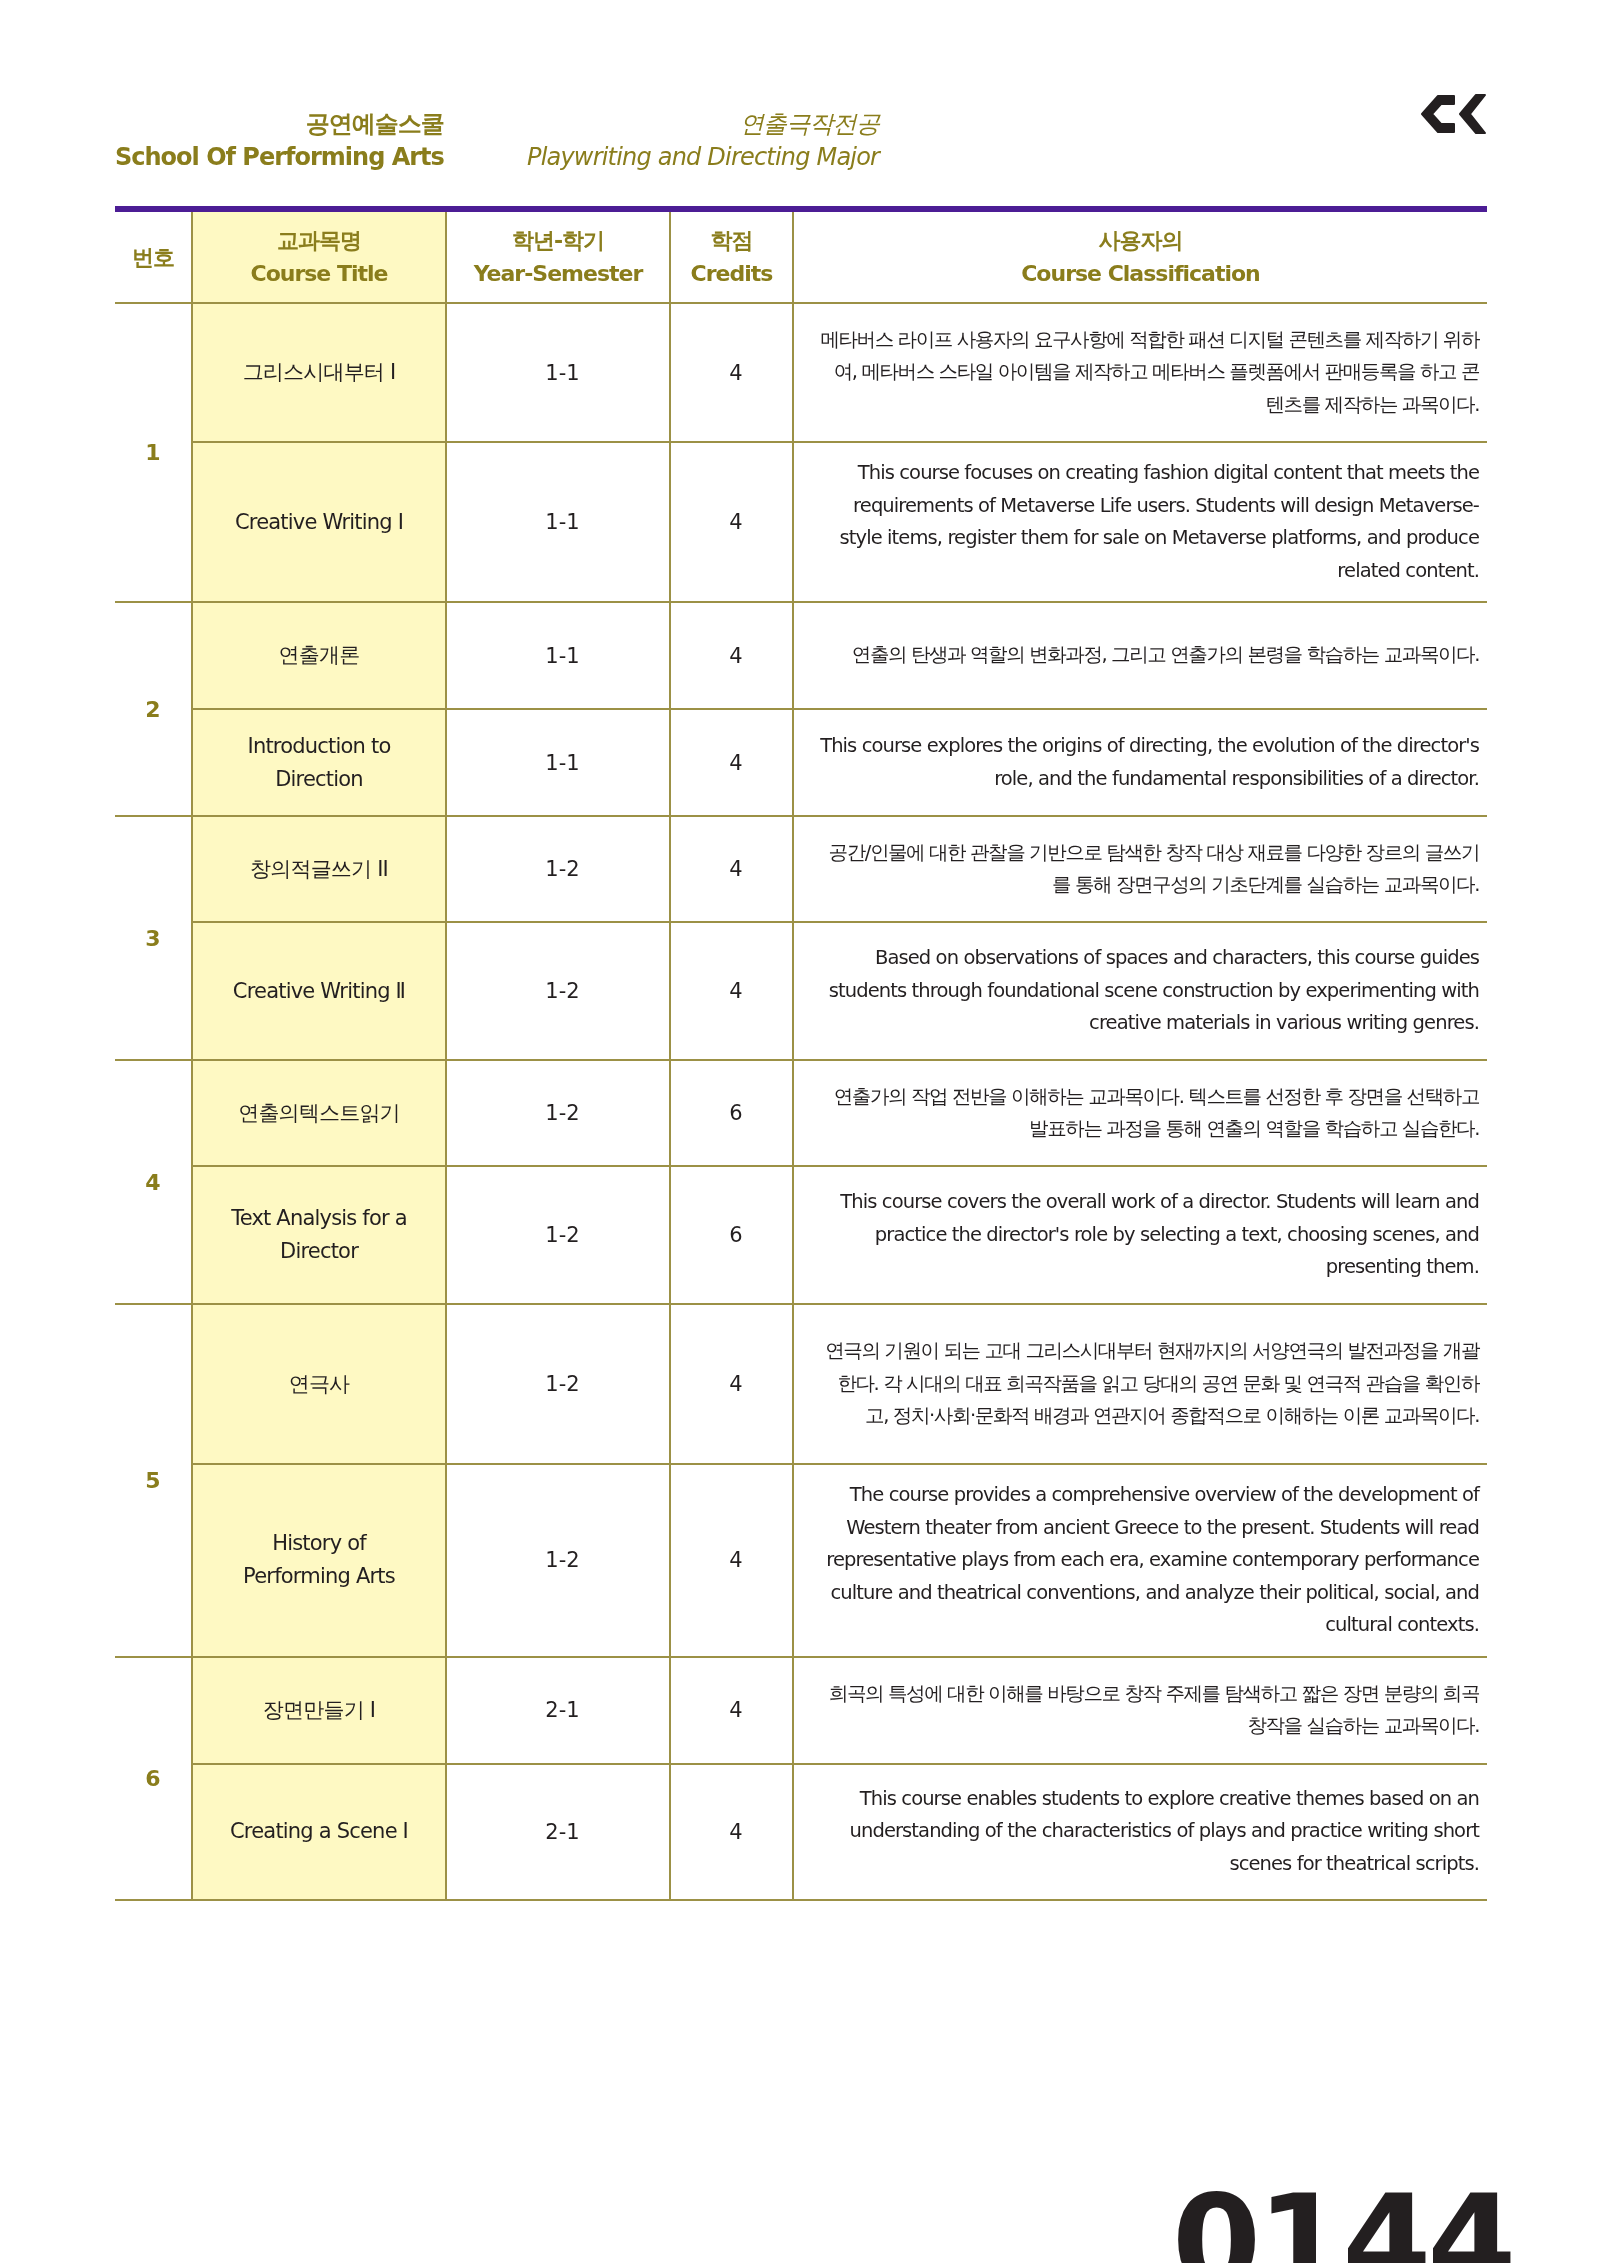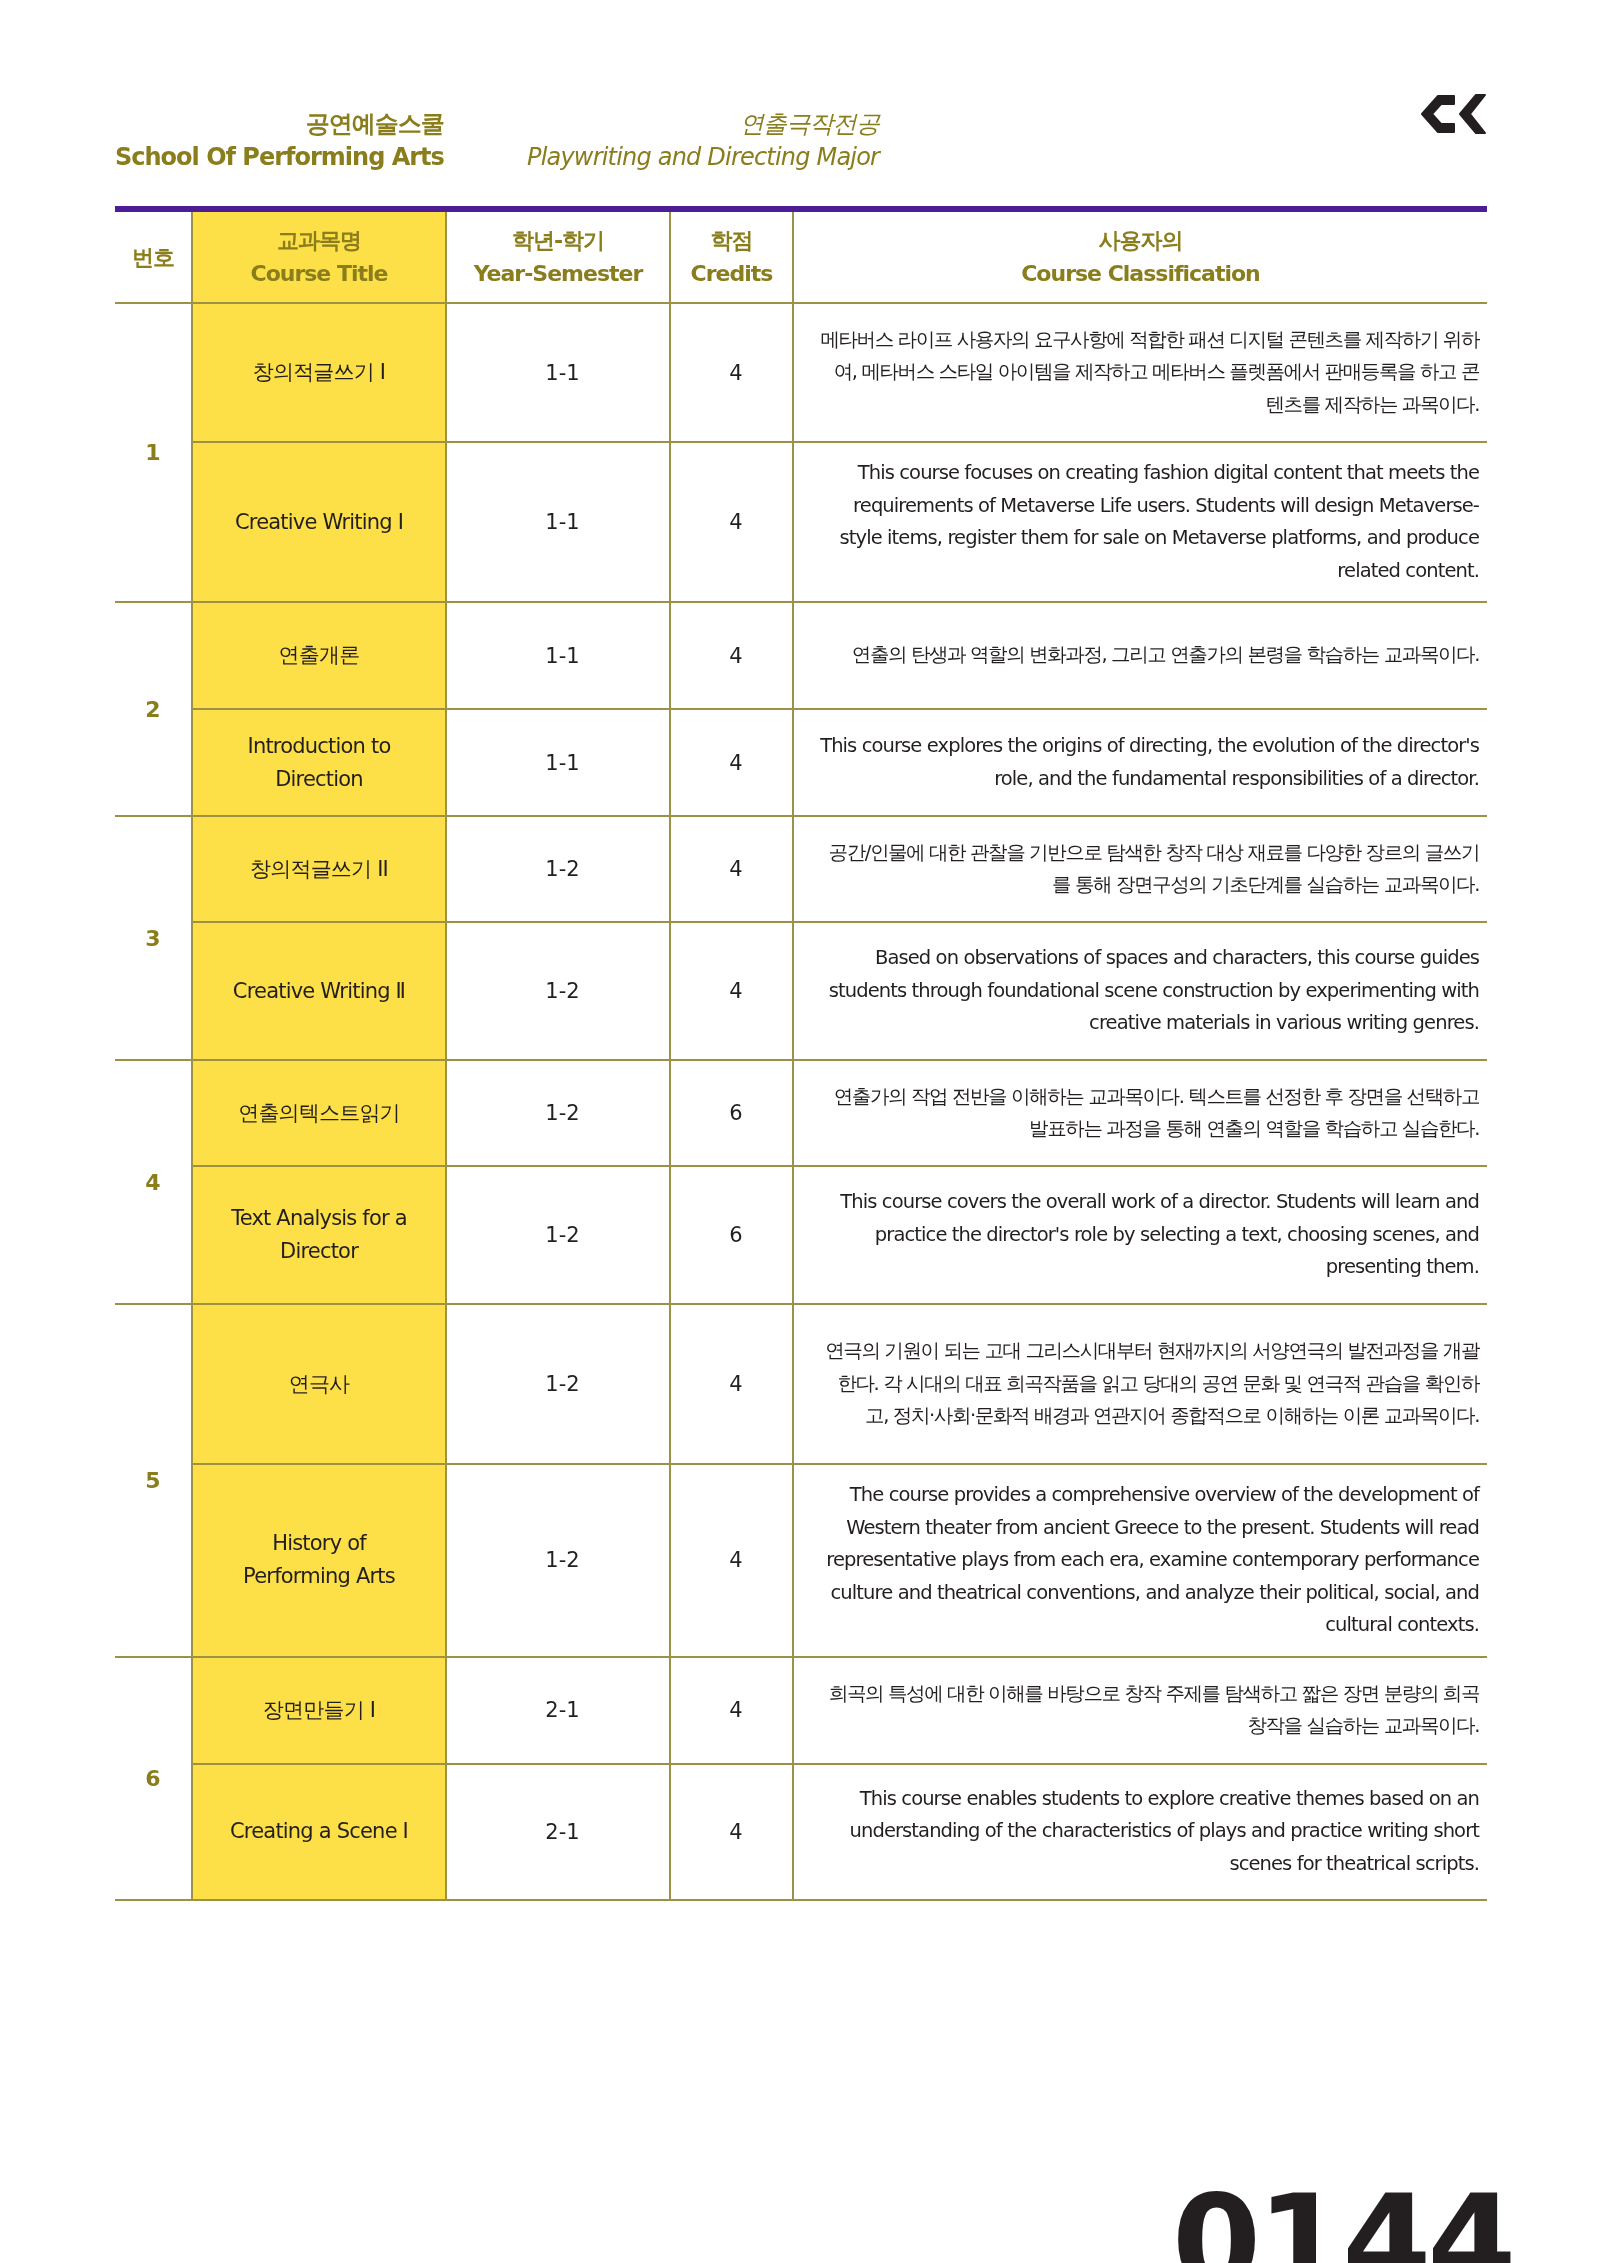--- a/index.html
+++ b/index.html
@@ -12,21 +12,21 @@
     .tbl { position: absolute; left: 115px; top: 206px; width: 1372px; border-collapse: collapse;
            table-layout: fixed; }
     .tbl th, .tbl td { border: 2px solid #9c9146; padding: 0; text-align: center; vertical-align: middle; }
     .tbl thead tr { border-top: 6px solid #4c1d95; }
     .tbl th { color: #8a7d1c; font-weight: bold; font-size: 22px; line-height: 33px; height: 90px;
               letter-spacing: -1px; }
     .tbl th.no-h { border-left: none; }
     .tbl td.no, .tbl th.no-h { border-left: none; }
     .tbl td.desc, .tbl th.desc-h { border-right: none; }
     .tbl td.no { color: #8a7d1c; font-weight: bold; font-size: 22px; }
-    .tbl td.title, .tbl th.title-h { background: #fde047; }
+    .tbl td.title, .tbl th.title-h { background: #fef9c3; }
     .tbl td.title { font-size: 21px; line-height: 33px; letter-spacing: -0.8px; }
     .tbl td.ys, .tbl td.cr { font-size: 21px; padding-left: 9px; }
     .tbl td.desc { text-align: right; padding: 14px 8px 14px 22px; font-size: 19.5px;
                    line-height: 32.5px; letter-spacing: -0.9px; }
     .tbl td.ko { letter-spacing: -1.4px; }
     .page-num { position: absolute; left: 1172px; top: 2178px; font-size: 128px; font-weight: bold;
                 color: #231f20; letter-spacing: -4px; line-height: 1; font-family: "DejaVu Sans", sans-serif; }
   </style>
 </head>
 <body>
@@ -73,21 +73,21 @@
       <th class="desc-h">
         <div>사용자의</div>
           <div>Course Classification</div>
       </th>
     </tr>
   </thead>
   <tbody>
 
     <tr style="height:139px">
       <td class="no" rowspan="2">1</td>
-      <td class="title">창의적글쓰기 I</td>
+      <td class="title">그리스시대부터 I</td>
       <td class="ys">1-1</td>
       <td class="cr">4</td>
       <td class="desc ko">메타버스 라이프 사용자의 요구사항에 적합한 패션 디지털 콘텐츠를 제작하기 위하여, 메타버스 스타일 아이템을 제작하고 메타버스 플렛폼에서 판매등록을 하고 콘텐츠를 제작하는 과목이다.</td>
     </tr>
     <tr style="height:160px">
       <td class="title">Creative Writing Ⅰ</td>
       <td class="ys">1-1</td>
       <td class="cr">4</td>
       <td class="desc">This course focuses on creating fashion digital content that meets the requirements of Metaverse Life users. Students will design Metaverse-style items, register them for sale on Metaverse platforms, and produce related content.</td>
     </tr>

